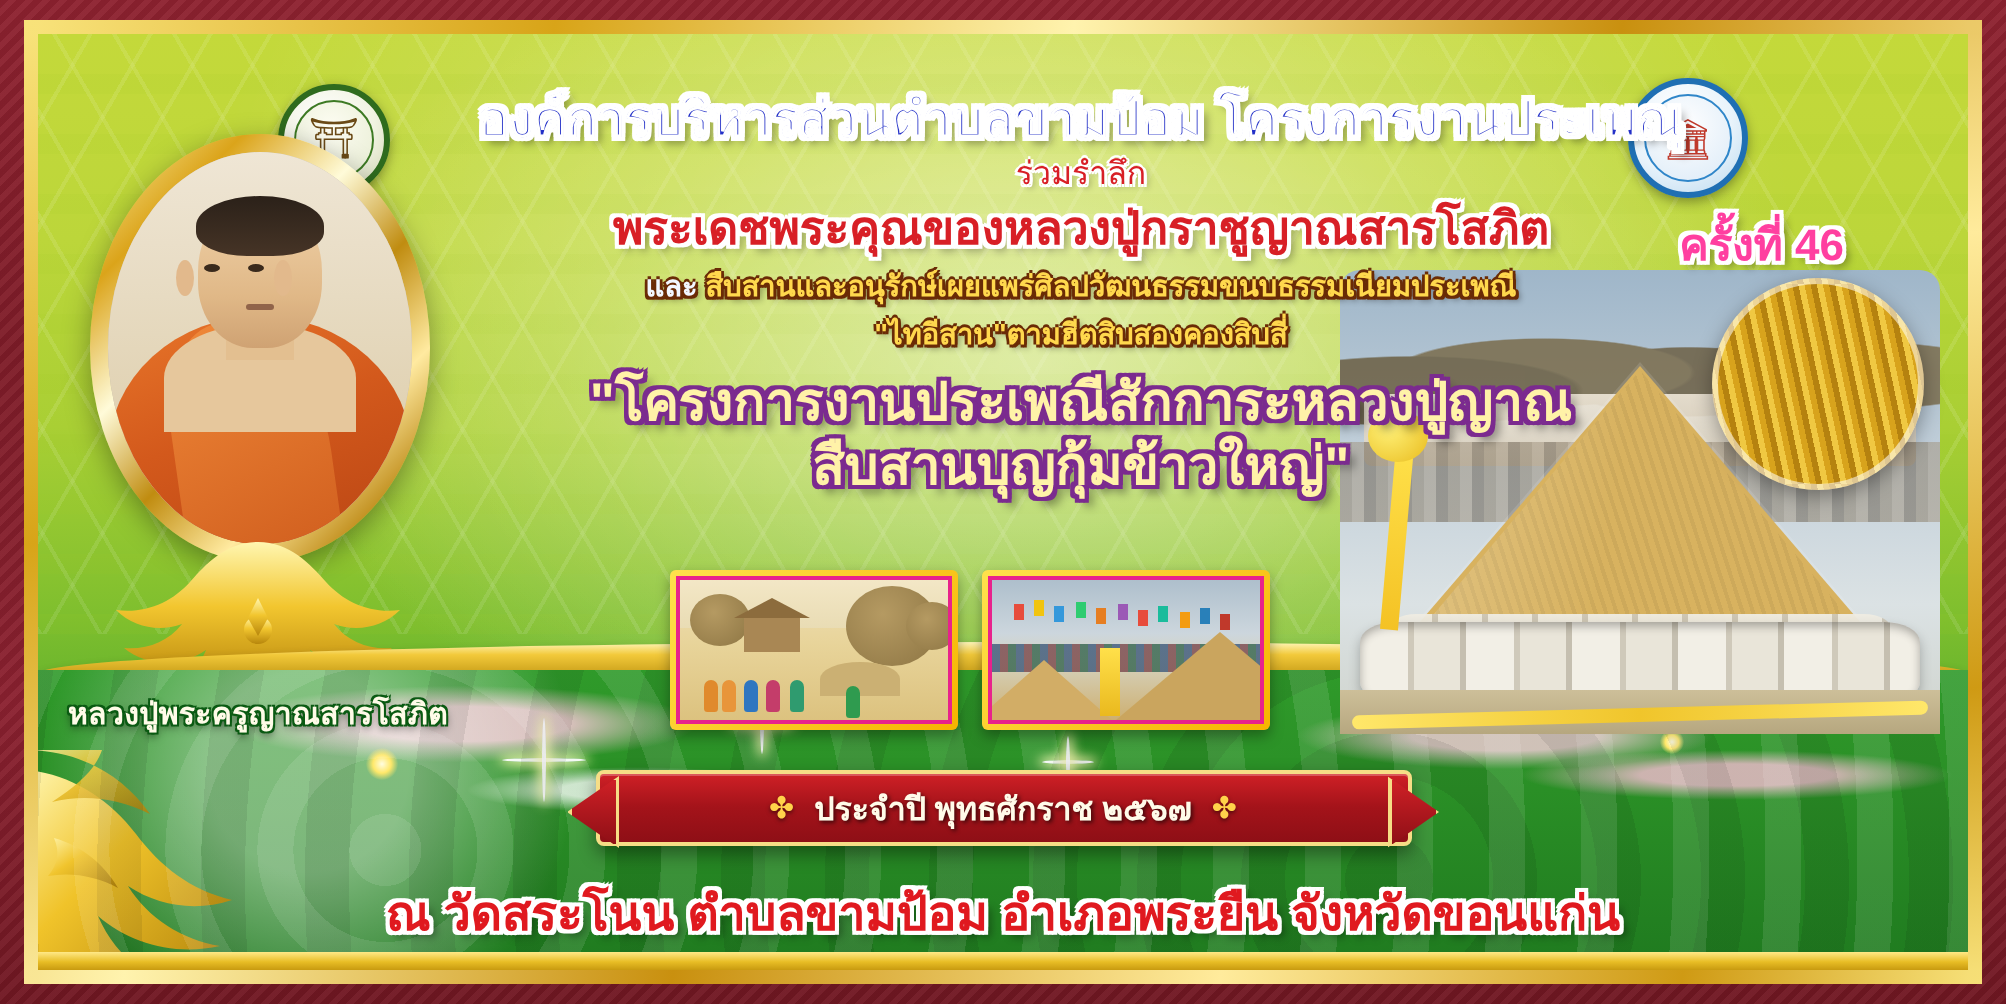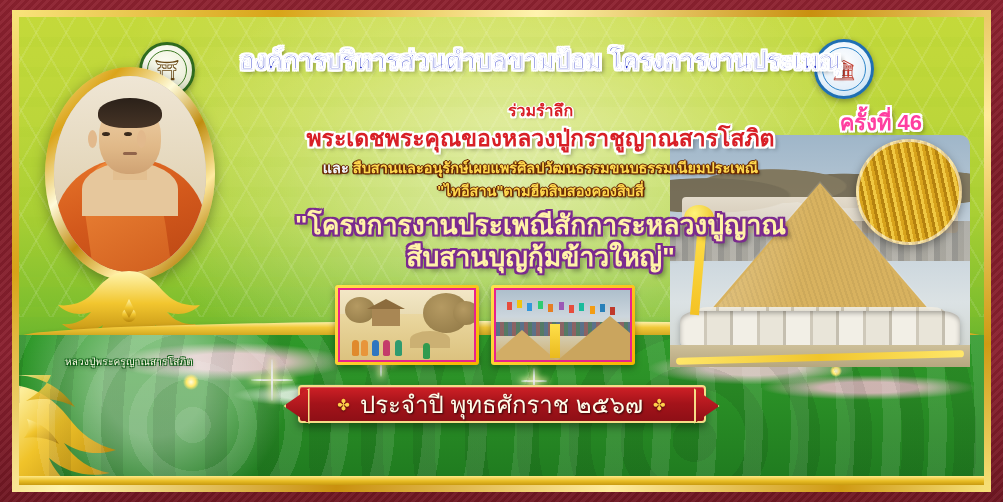--- a/index.html
+++ b/index.html
@@ -140,21 +140,21 @@
   .m-mouth{ position:absolute; left:50%; top:76px; transform:translateX(-50%);
     width:14px; height:3px; border-radius:2px; background:#91644a; }
   .m-ear{ position:absolute; top:54px; width:9px; height:18px; border-radius:50%; background:#e2b98c; }
   .m-ear.l{ left:34px; } .m-ear.r{ left:83px; }
 
   .monk-deco{ position:absolute; left:4px; bottom:22px; width:205px; height:74px; }
   .monk-caption{
     position:absolute; left:0; right:0; bottom:-8px; text-align:center; z-index:4;
   }
   .cap-1{
-    font-size:10px; font-weight:normal; color:#fffbe8; letter-spacing:.2px;
+    font-size:15px; font-weight:bold; color:#fffbe8; letter-spacing:.2px;
     text-shadow:1px 1px 0 #0a5a12, -1px 1px 0 #0a5a12, 1px -1px 0 #0a5a12,
                 -1px -1px 0 #0a5a12, 0 2px 4px rgba(0,0,0,.6);
     margin-top:20px;
   }
   .cap-2{
     margin-top:1px; font-size:11.5px; font-weight:bold; color:#fff6d8;
     text-shadow:1px 1px 0 #0a5a12, -1px 1px 0 #0a5a12, 1px -1px 0 #0a5a12,
                 -1px -1px 0 #0a5a12, 0 2px 3px rgba(0,0,0,.55);
   }
 
@@ -180,21 +180,21 @@
 
   .t-org{
     font-size:25px; font-weight:bold; line-height:1.08; color:#2330c8;
     -webkit-text-stroke:0.6px #ffffff;
     text-shadow:
       2px 0 0 #fff,-2px 0 0 #fff,0 2px 0 #fff,0 -2px 0 #fff,
       2px 2px 0 #fff,-2px 2px 0 #fff,2px -2px 0 #fff,-2px -2px 0 #fff,
       3px 3px 4px rgba(0,0,0,.45);
   }
   .t-ram{
-    margin-top:24px; font-size:16px; font-weight:bold; color:#d81f26;
+    margin-top:0; font-size:16px; font-weight:normal; color:#d81f26;
     text-shadow:1.5px 0 0 #fff,-1.5px 0 0 #fff,0 1.5px 0 #fff,0 -1.5px 0 #fff,
       1.5px 1.5px 0 #fff,-1.5px 1.5px 0 #fff,2px 2px 3px rgba(0,0,0,.35);
   }
   .t-honor{
     margin-top:3px; font-size:23px; font-weight:bold; color:#d81f26; line-height:1.1;
     text-shadow:2px 0 0 #fff,-2px 0 0 #fff,0 2px 0 #fff,0 -2px 0 #fff,
       2px 2px 0 #fff,-2px 2px 0 #fff,2px -2px 0 #fff,-2px -2px 0 #fff,
       3px 3px 4px rgba(0,0,0,.40);
   }
   .t-sub1{
@@ -346,21 +346,21 @@
   }
   .ribbon:before, .ribbon:after{
     content:""; position:absolute; top:1px; width:22px; height:32px;
     background:linear-gradient(180deg,#cf2026,#8e0f16);
     border:2px solid #f6dd86;
   }
   .ribbon:before{ left:-16px; clip-path:polygon(100% 0,100% 100%,0 50%); border-radius:3px 0 0 3px; }
   .ribbon:after{ right:-16px; clip-path:polygon(0 0,0 100%,100% 50%); border-radius:0 3px 3px 0; }
   .ribbon .flower{ color:#ffd24a; font-size:15px; line-height:1; text-shadow:0 1px 2px rgba(0,0,0,.5); }
   .ribbon .rtext{
-    font-size:24px; font-weight:normal; color:#fffbe9; white-space:nowrap;
+    font-size:16px; font-weight:bold; color:#fffbe9; white-space:nowrap;
     text-shadow:1px 1px 2px rgba(0,0,0,.65);
   }
 
   
   .venue{
     position:absolute; left:0; right:0; top:420px; text-align:center; z-index:5;
     font-size:24px; font-weight:bold; color:#e0191f; white-space:nowrap;
     text-shadow:2px 0 0 #fff,-2px 0 0 #fff,0 2px 0 #fff,0 -2px 0 #fff,
       2px 2px 0 #fff,-2px 2px 0 #fff,2px -2px 0 #fff,-2px -2px 0 #fff,
       3px 3px 4px rgba(0,0,0,.45);
@@ -524,18 +524,19 @@
         <path fill="url(#gold2)" d="M14 44c14 4 25 13 32 25-11-6-23-8-35-6 5-6 6-12 3-19z" opacity=".9"></path>
       </svg>
     </div>
 
     <div class="ribbon">
       <span class="flower">✤</span>
       <span class="rtext">ประจำปี พุทธศักราช ๒๕๖๗</span>
       <span class="flower">✤</span>
     </div>
 
+    <div class="venue">ณ วัดสระโนน ตำบลขามป้อม อำเภอพระยืน จังหวัดขอนแก่น</div>
 
     <div class="bottom-strip"></div>
   </div>
 
   <div class="gold-frame"></div>
 </div>
 
 </body></html>

